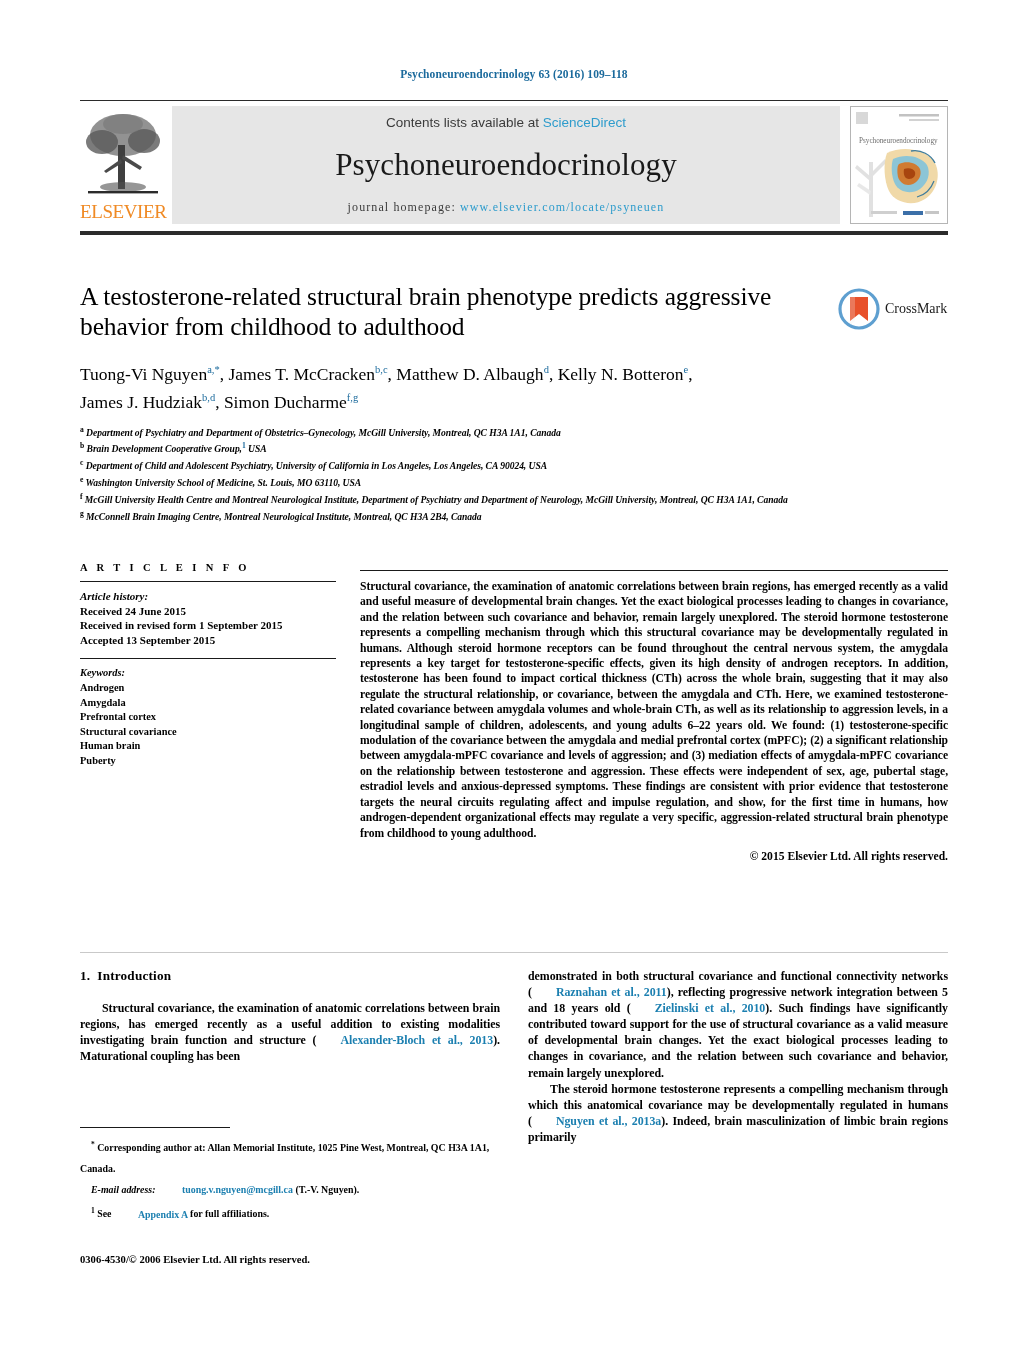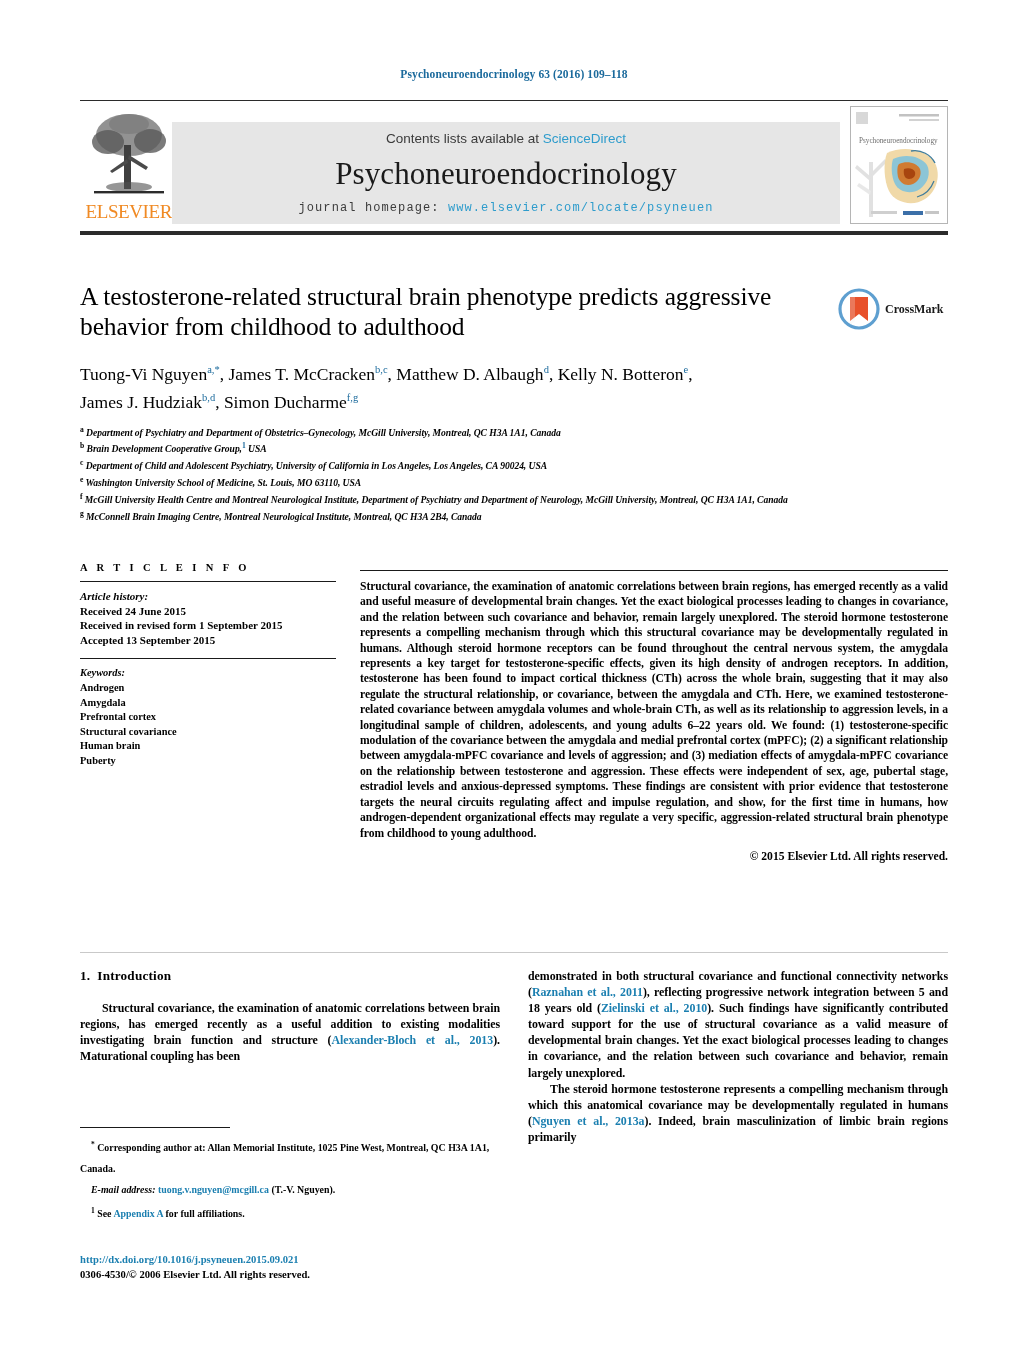--- a/index.html
+++ b/index.html
@@ -51,21 +51,21 @@
     display: flex;
     align-items: stretch;
     margin-top: 5px;
     height: 118px;
   }
   .elsevier-logo {
     width: 92px;
     flex: 0 0 92px;
     display: flex;
     flex-direction: column;
-    align-items: flex-end;
+    align-items: flex-start;
     justify-content: flex-end;
     padding-bottom: 2px;
   }
   .tree-svg { display:block; }
   .elsevier-word {
     font-family: "Liberation Serif", serif;
     color: #f08a24;
     font-size: 19px;
     letter-spacing: -0.4px;
     line-height: 20px;
@@ -73,39 +73,38 @@
     white-space: nowrap;
   }
   .mast-center {
     flex: 1 1 auto;
     background: #e6e6e6;
     display: flex;
     flex-direction: column;
     align-items: center;
     justify-content: space-between;
     padding: 9px 0 9px 0;
-    margin-top: 16px;
   }
   .contents-line {
     font-family: "Liberation Sans", sans-serif;
     font-size: 13.5px;
     color: #3b3b3b;
   }
   .contents-line .sd {
     color: #2e9ccc;
   }
   .journal-title {
     font-family: "Liberation Serif", serif;
     font-size: 31px;
     color: #1a1a1a;
     letter-spacing: .1px;
     line-height: 34px;
   }
   .homepage-line {
-    font-family: Liberation Mono, monospace;
+    font-family: Liberation Serif, serif;
     font-size: 12px;
     color: #3b3b3b;
     letter-spacing: 1.1px;
   }
   .homepage-line .url { color: #2e9ccc; }
   .cover-thumb {
     width: 96px;
     flex: 0 0 96px;
     margin-left: 10px;
     border: 1px solid #b5b5b5;
@@ -139,23 +138,22 @@
     right: 0;
     top: 4px;
     width: 110px;
     height: 46px;
     display: flex;
     align-items: center;
     gap: 5px;
   }
   .crossmark-text {
     font-family: "Liberation Serif", serif;
-    font-size: 12px;
+    font-size: 14px;
     color: #1a1a1a;
-    font-weight: bold;
   }
   .authors {
     margin-top: 16px;
     font-size: 17.5px;
     line-height: 23px;
     width: 790px;
   }
   .authors sup { color: #1b6a9c; font-size: 10.5px; }
   .authors sup.star { color: #1b6a9c; }
 
@@ -252,20 +250,21 @@
     font-weight: bold;
     margin: 0 0 16px 0;
     letter-spacing: .2px;
   }
   .h2 .num { margin-right: 7px; }
   p.body-p { margin: 0; text-indent: 22px; }
   p.body-p.cont { text-indent: 0; }
   a.ref, .ref {
     color: #1b7fb0;
     text-decoration: none;
+    padding-left: 24px;
   }
 
   
   .footnotes {
     position: absolute;
     left: 76px;
     top: 1127px;
     width: 420px;
   }
   .fn-rule {
@@ -436,17 +435,16 @@
     </div>
     <div class="fn">
       <span class="it">E-mail address:</span> <span class="ref">tuong.v.nguyen@mcgill.ca</span><span> (T.-V. Nguyen).</span>
     </div>
     <div class="fn">
       <sup>1</sup><span> See </span><span class="ref">Appendix A</span><span> for full affiliations.</span>
     </div>
   </div>
 
   <div class="doi-block">
-    <div class="doi">http://dx.doi.org/10.1016/j.psyneuen.2015.09.021</div>
     <div>0306-4530/© 2006 Elsevier Ltd. All rights reserved.</div>
   </div>
 
 </div>
 
 </body></html>

